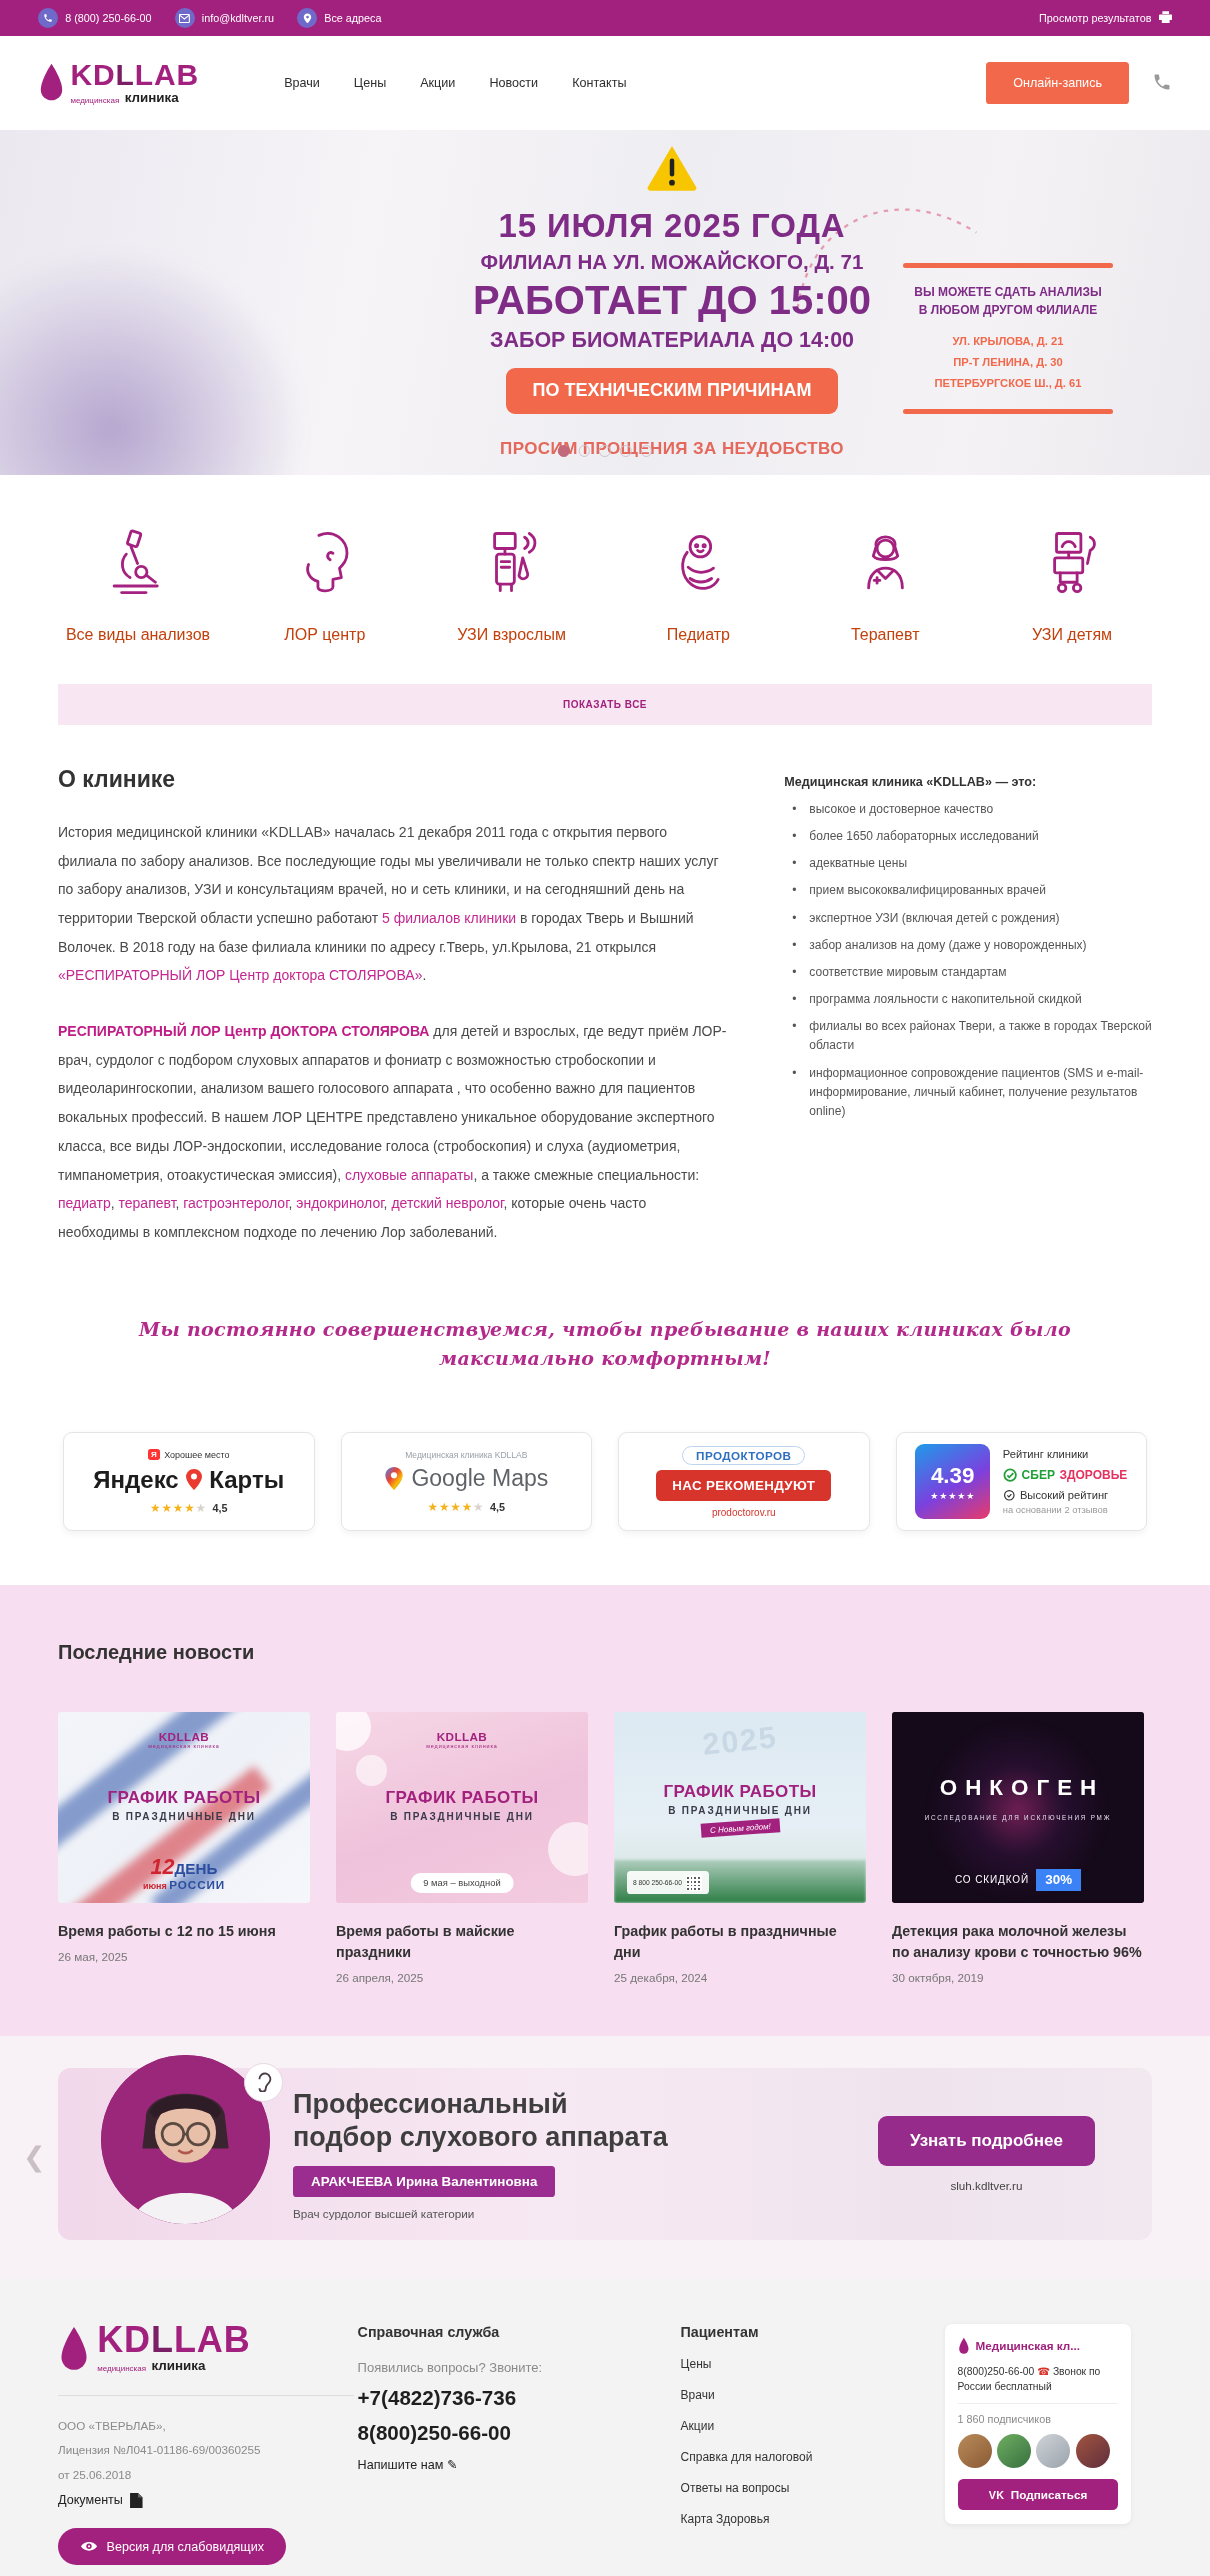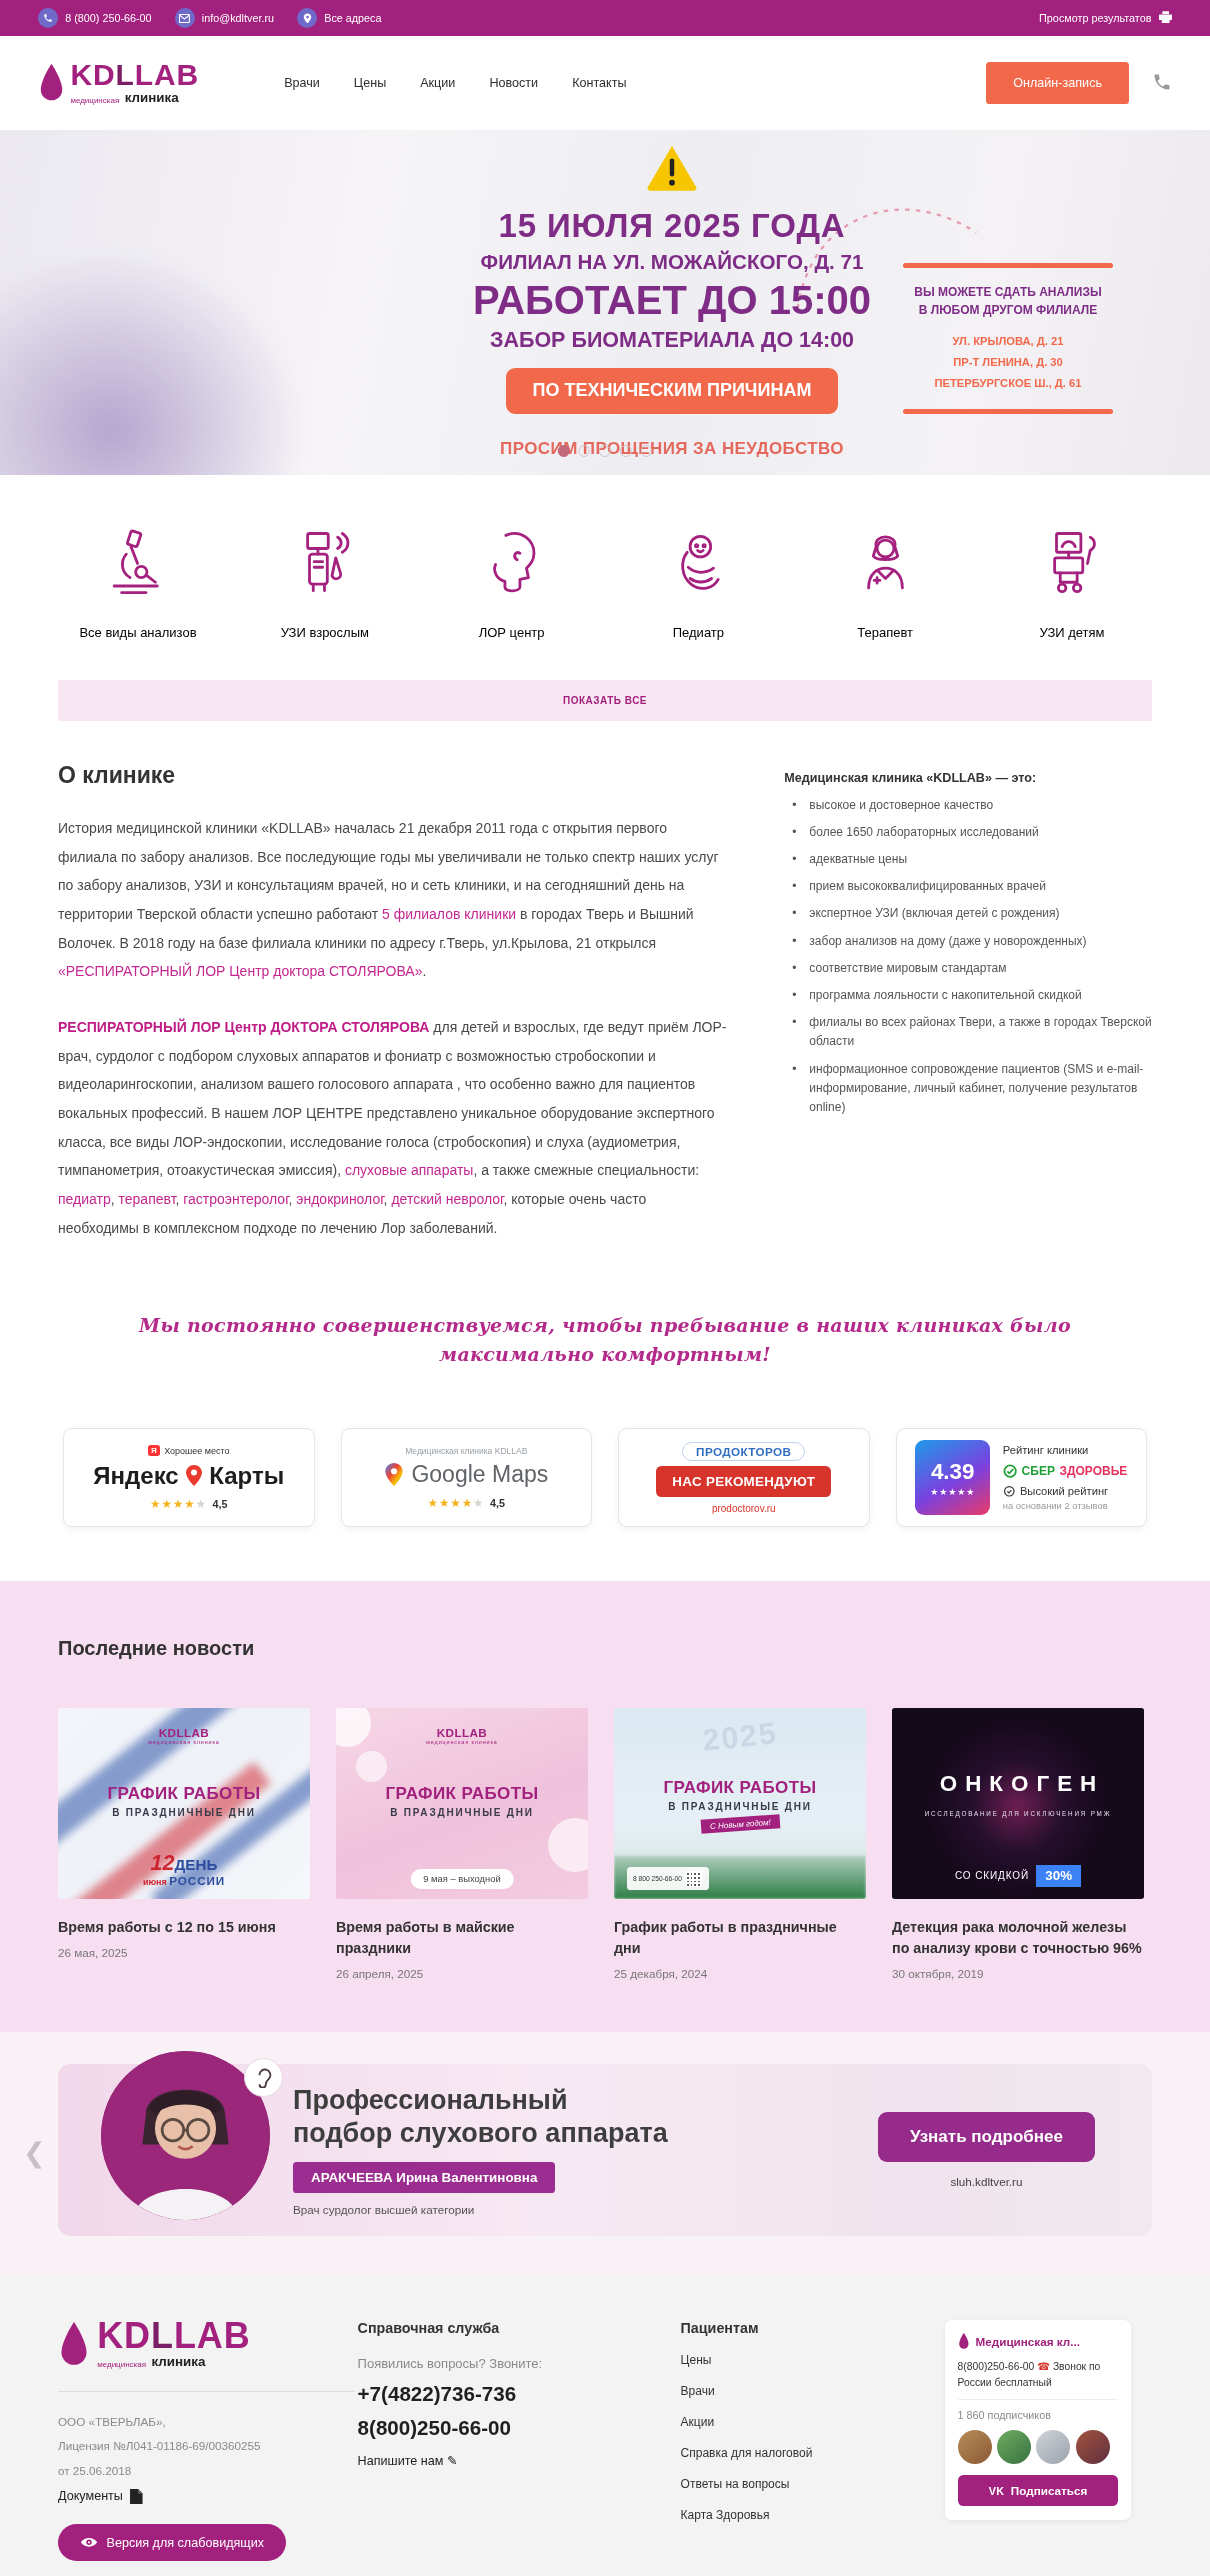--- a/index.html
+++ b/index.html
@@ -42,21 +42,21 @@
   .side-title{color:#7E2C86;font-weight:700;font-size:12px;line-height:1.55;white-space:pre-line;margin:14.3px 0 10.8px;}
   .side-addr{color:#F2684B;font-weight:700;font-size:11.2px;line-height:1.9;margin-bottom:14.3px;}
   .hero-arc{position:absolute;right:229px;top:49px;}
   .dots{position:absolute;left:50%;transform:translateX(-50%);bottom:18px;display:flex;gap:9px;}
   .dot{width:11.7px;height:11.7px;border-radius:50%;border:1.8px solid #cfc4cb;background:transparent;cursor:pointer;}
   .dot.active{background:#C2697B;border-color:#C2697B;}
 
   
   .services{padding:47px 58px 0;background:#fff;}
   .srv-row{display:flex;justify-content:space-between;}
-  .srv{width:160px;text-align:center;font-size:13px;color:#000000;cursor:pointer;line-height:1.35;}
+  .srv{width:160px;text-align:center;font-size:16px;color:#c2410c;cursor:pointer;line-height:1.35;}
   .srv .ic{height:82px;display:flex;align-items:center;justify-content:center;}
   .srv-label{margin-top:20px;}
   .show-all{margin-top:38px;background:#F8E7F3;color:#A3217E;font-weight:700;font-size:10px;letter-spacing:0.5px;text-align:center;padding:15.2px 0;cursor:pointer;}
 
   
   .about{display:flex;gap:56px;padding:41px 58px 0;background:#fff;}
   .ab-left{width:671px;}
   .ab-left h2{font-size:23px;font-weight:700;color:#333;margin-bottom:25px;}
   .ab-left p{font-size:14px;line-height:2.05;color:#4a4a4a;margin-bottom:27px;}
   .lnk{color:#C42790;text-decoration:none;cursor:pointer;}
@@ -304,39 +304,39 @@
             <path d="M49 53 l9 7"></path>
           <path d="M14 64 h46"></path>
             <path d="M22 71 h26"></path>
         </svg>
       </div>
       <div class="srv-label">Все виды анализов</div>
     </div>
     <div class="srv">
       <div class="ic">
         <svg width="75" height="75" viewBox="0 0 80 80" fill="none" stroke="#A5217F" stroke-width="3" stroke-linecap="round" stroke-linejoin="round">
+          <path d="M34 10 c16 -7 30 5 30 19 0 8 -4 12 -8 16 l2 10 -9 2 v8 c0 5 -16 6 -16 0 v-6 c-9 -2 -13 -11 -10 -18"></path>
+          <path d="M46 36 c-5 -3 -2 -10 3 -7"></path>
+        </svg>
+      </div>
+      <div class="srv-label">ЛОР центр</div>
+    </div>
+    <div class="srv">
+      <div class="ic">
+        <svg width="75" height="75" viewBox="0 0 80 80" fill="none" stroke="#A5217F" stroke-width="3" stroke-linecap="round" stroke-linejoin="round">
           <rect x="22" y="8" width="22" height="16" rx="2"></rect>
             <path d="M33 24 v6"></path>
           <rect x="24" y="30" width="19" height="32" rx="3"></rect>
             <path d="M29 38 h9 M29 44 h9"></path>
           <path d="M28 62 v7 M40 62 v7"></path>
           <path d="M54 12 c5 3 5 9 0 12 M59 8 c8 5 8 15 0 20"></path>
           <path d="M52 34 l5 16 c2 6 -7 9 -9 3 z"></path>
         </svg>
       </div>
       <div class="srv-label">УЗИ взрослым</div>
-    </div>
-    <div class="srv">
-      <div class="ic">
-        <svg width="75" height="75" viewBox="0 0 80 80" fill="none" stroke="#A5217F" stroke-width="3" stroke-linecap="round" stroke-linejoin="round">
-          <path d="M34 10 c16 -7 30 5 30 19 0 8 -4 12 -8 16 l2 10 -9 2 v8 c0 5 -16 6 -16 0 v-6 c-9 -2 -13 -11 -10 -18"></path>
-          <path d="M46 36 c-5 -3 -2 -10 3 -7"></path>
-        </svg>
-      </div>
-      <div class="srv-label">ЛОР центр</div>
     </div>
     <div class="srv">
       <div class="ic">
         <svg width="75" height="75" viewBox="0 0 80 80" fill="none" stroke="#A5217F" stroke-width="3" stroke-linecap="round" stroke-linejoin="round">
           <circle cx="42" cy="22" r="11"></circle>
             <circle cx="38" cy="21" r="1.2"></circle>
             <circle cx="46" cy="21" r="1.2"></circle>
           <path d="M39 26 c2 2 4 2 6 0"></path>
           <path d="M28 28 c-8 10 -6 26 4 34 10 8 24 5 29 -5"></path>
           <path d="M29 44 c8 7 19 7 27 1 M31 56 c7 5 16 5 23 0"></path>

